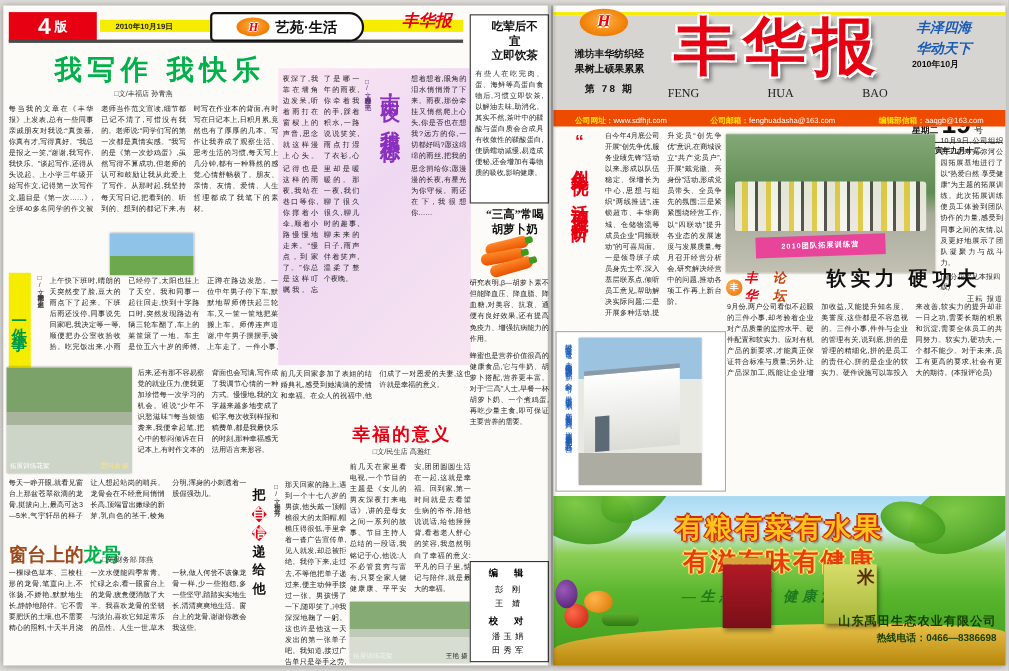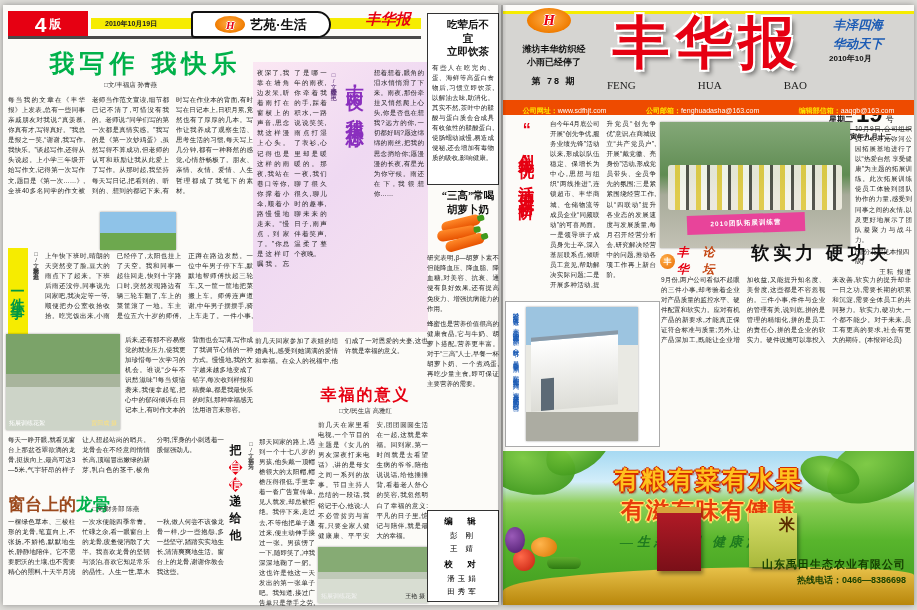--- a/index.html
+++ b/index.html
@@ -237,21 +237,21 @@
 
     <div class="abs topline"></div>
     <div class="abs grayband"></div>
     <div class="abs m-logo">
       <span class="fh-logo" style="width:44px;height:25px;">
           <i style="font-size:15px;">H</i>
         </span>
     </div>
     <div class="abs coname">
       <div>潍坊丰华纺织经</div>
-      <div>小雨已经停了</div>
+      <div>果树上硕果累累</div>
     </div>
     <div class="abs issue">第 78 期</div>
     <div class="abs bigtitle">丰华报</div>
     <div class="abs pinyin">
       <span>FENG</span>
       <span>HUA</span>
       <span>BAO</span>
     </div>
     <div class="abs slogan">
       <div>丰泽四海</div>

